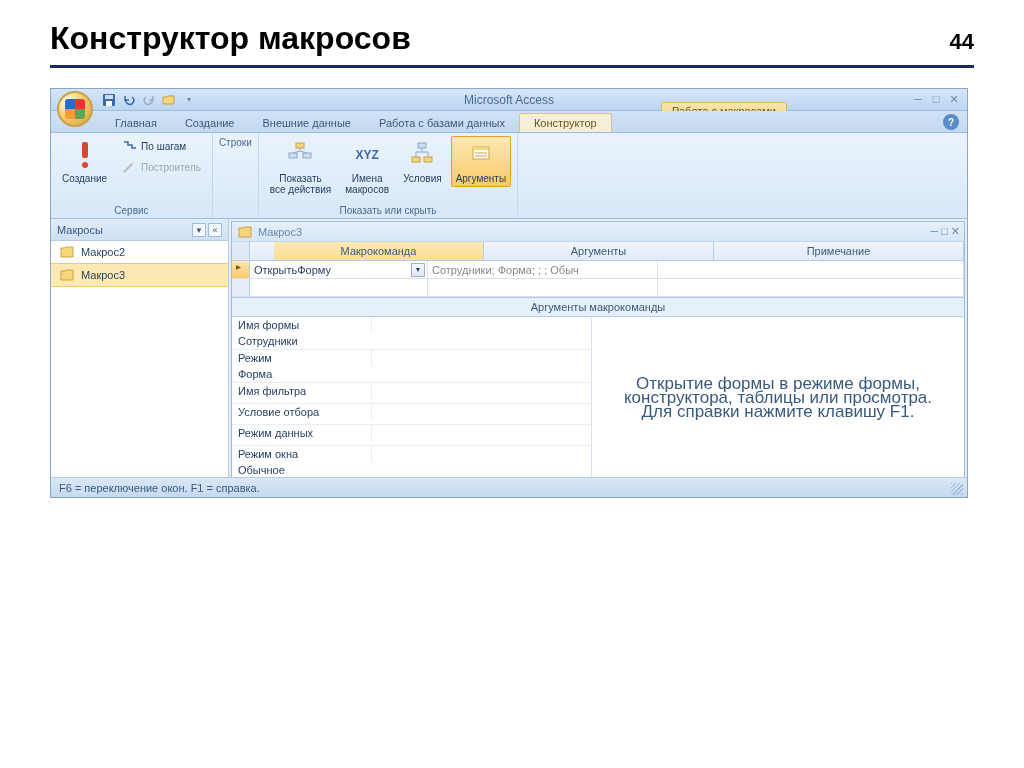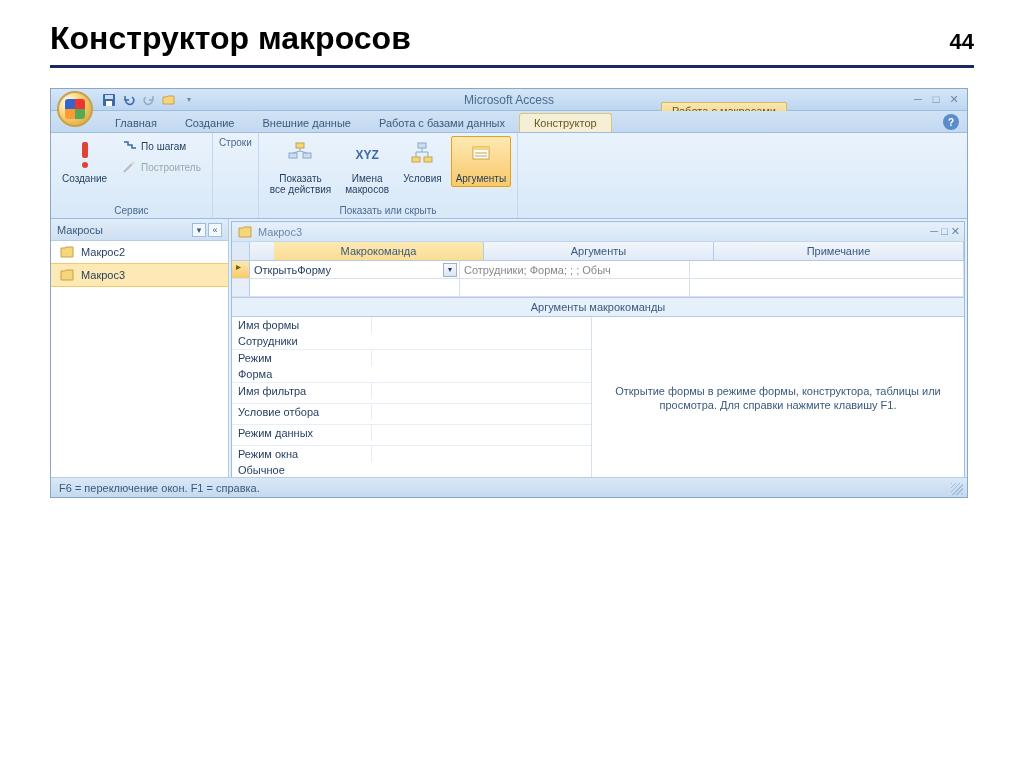--- a/index.html
+++ b/index.html
@@ -60,34 +60,34 @@
 .gh { border-right: 1px solid #b5cce5; padding: 3px 0; text-align: center; font-size: 11px; color: #3a5a7c; }
 .gh.sel { width: 18px; background: #e0eaf6; }
 .gh.c1 { width: 210px; background: linear-gradient(#fde9b3, #f9dd94); margin-left: 24px; }
 .gh.c2 { width: 230px; }
 .gh.c3 { flex: 1; }
 
 .grid-row { display: flex; background: #fff; border-bottom: 1px solid #d8e2ef; height: 18px; }
 .grid-row .sel-cell { width: 18px; background: linear-gradient(#fde9b3, #f9c96a); border-right: 1px solid #b5cce5; position: relative; }
 .sel-cell::before { content: "▸"; position: absolute; left: 4px; top: 0px; font-size: 10px; color: #7a5a10; }
 .cell { border-right: 1px solid #d8e2ef; padding: 1px 4px; font-size: 11px; display: flex; align-items: center; }
-.cell.c1 { width: 210px; background: #fff; position: relative; }
+.cell.c1 { width: 178px; background: #fff; position: relative; }
 .cell.c1 .dd { position: absolute; right: 2px; width: 14px; height: 14px; border: 1px solid #aac; background: linear-gradient(#f7faff, #d8e6f5); font-size: 8px; display: flex; align-items: center; justify-content: center; cursor: pointer; }
 .cell.c2 { width: 230px; color: #888; }
 .cell.c3 { flex: 1; }
 .grid-row.empty .sel-cell { background: #e8eef7; }
 .grid-row.empty .sel-cell::before { content: ""; }
 
 .args-section-title { text-align: center; font-size: 11px; color: #3a5a7c; padding: 3px; background: #e6f0fb; border-top: 1px solid #b5cce5; border-bottom: 1px solid #b5cce5; }
 .args-body { flex: 1; display: flex; background: #fff; }
 .args-table { width: 360px; border-right: 1px solid #d8e2ef; }
 .args-row { display: flex; border-bottom: 1px solid #e8eef7; flex-direction: column; }
 .args-row .k { width: 140px; padding: 2px 6px; font-size: 11px; border-right: 1px solid #e8eef7; }
 .args-row .v { flex: 1; padding: 2px 6px; font-size: 11px; }
-.args-help { flex: 1; display: flex; align-items: center; justify-content: center; padding: 2px 18px; font-size: 11px; color: #3a5a7c; text-align: center; line-height: 14px; }
+.args-help { flex: 1; display: flex; align-items: center; justify-content: center; padding: 2px 18px; font-size: 17px; color: #3a5a7c; text-align: center; line-height: 14px; }
 
 .statusbar { height: 20px; background: linear-gradient(#dae8f7, #c5d9ee); border-top: 1px solid #b5cce5; display: flex; align-items: center; padding: 2px 8px; font-size: 11px; color: #3a5a7c; position: relative; }
 .sb-grip { position: absolute; right: 4px; bottom: 2px; width: 12px; height: 12px; background: repeating-linear-gradient(135deg, #9dbde0 0 1px, transparent 1px 3px); }
 
 svg { display: block; }
 </style>
 </head>
 <body>
 
 <div class="slide">

